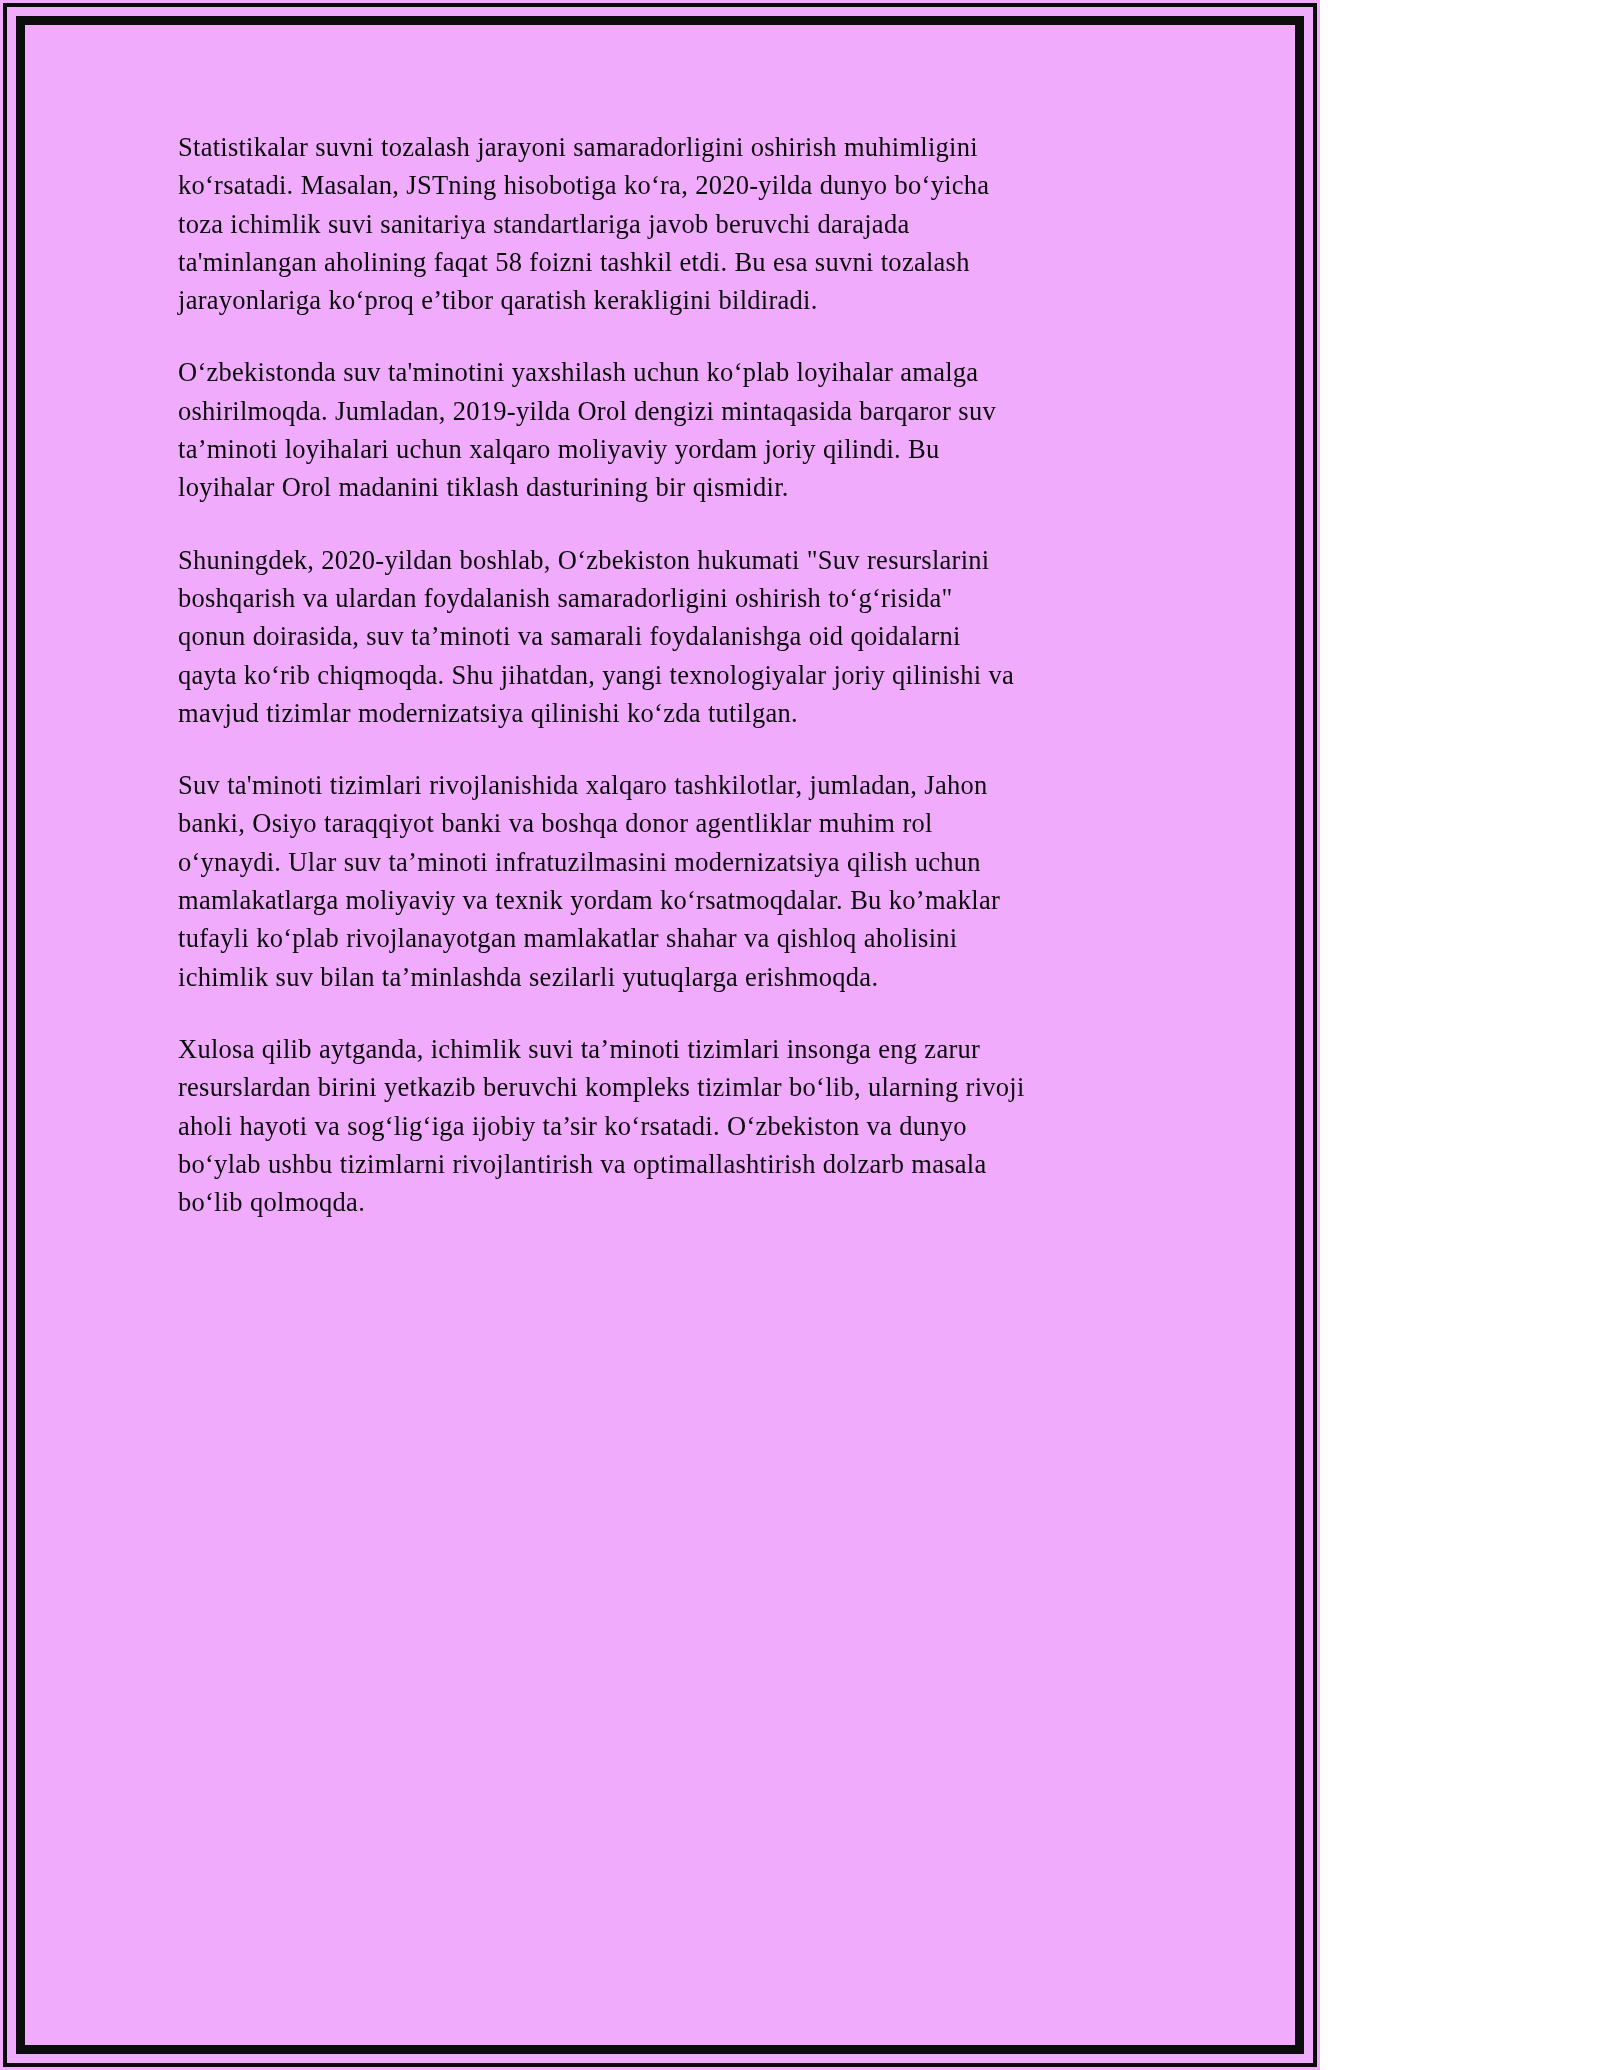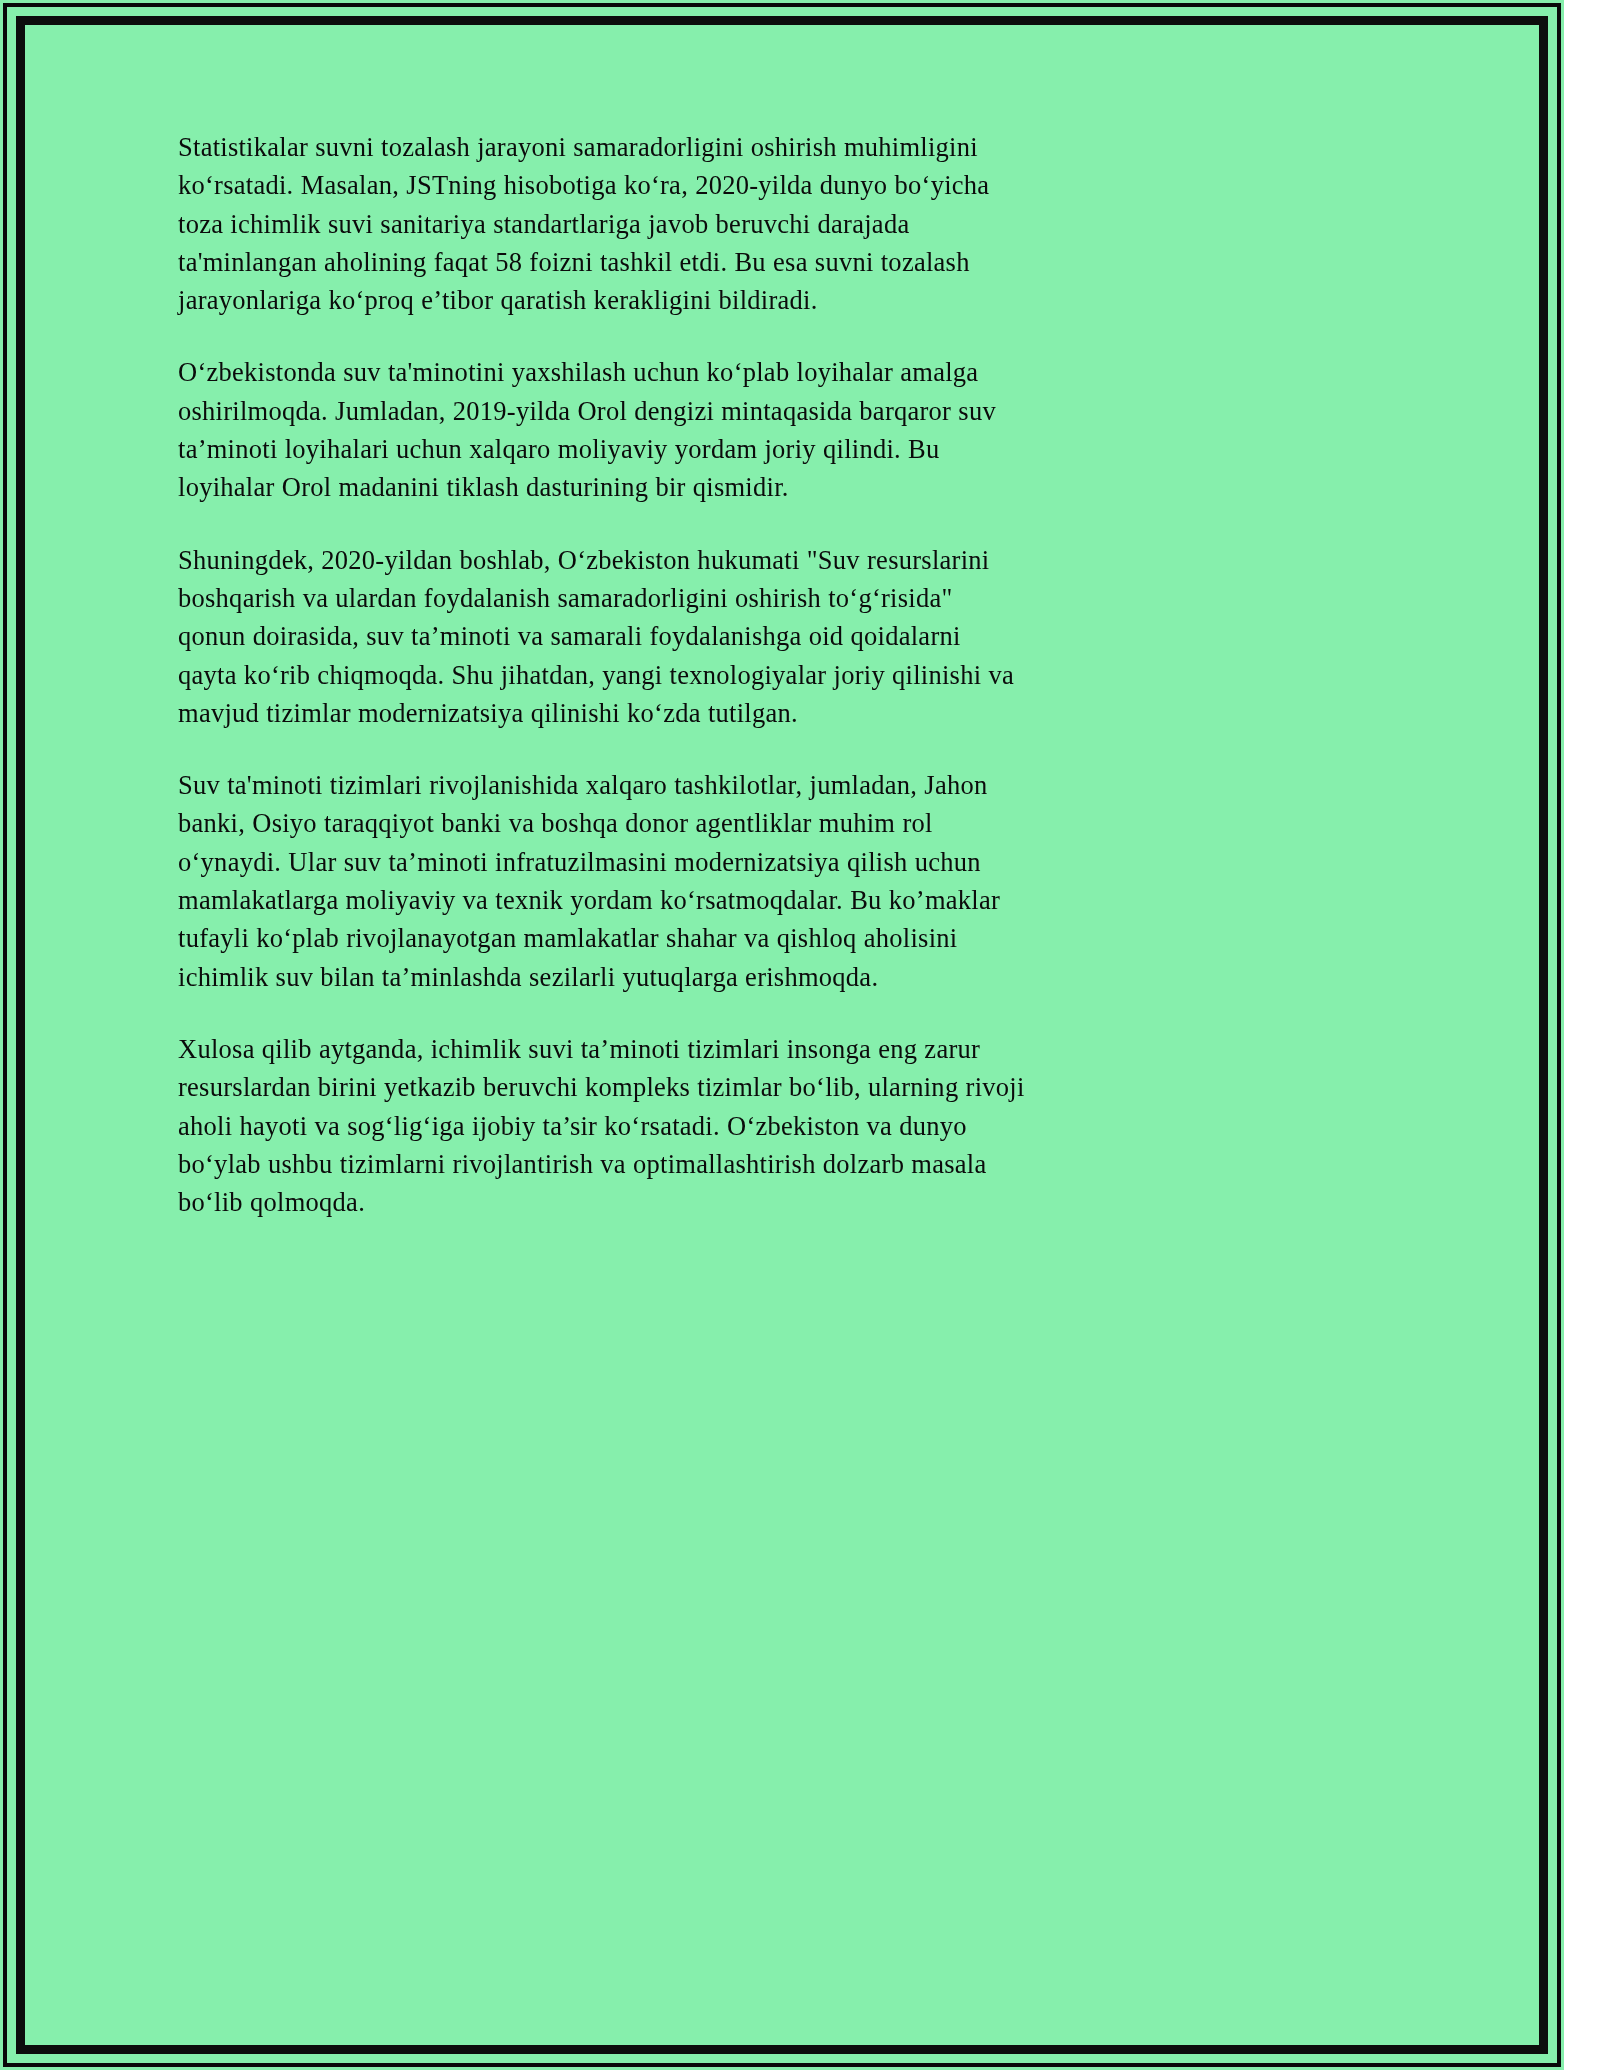--- a/index.html
+++ b/index.html
@@ -10,24 +10,24 @@
   }
 
   body {
     font-family: "Liberation Serif", "DejaVu Serif", serif;
     -webkit-font-smoothing: antialiased;
   }
 
   
   .page {
     position: relative;
-    width: 1564px;
+    width: 1320px;
     height: 2070px;
     box-sizing: border-box;
-    background: #86efac;
+    background: #f0abfc;
     overflow: hidden;
   }
 
   
   .frame-outer {
     position: absolute;
     left: 3px;
     top: 3px;
     right: 3px;
     bottom: 3px;

